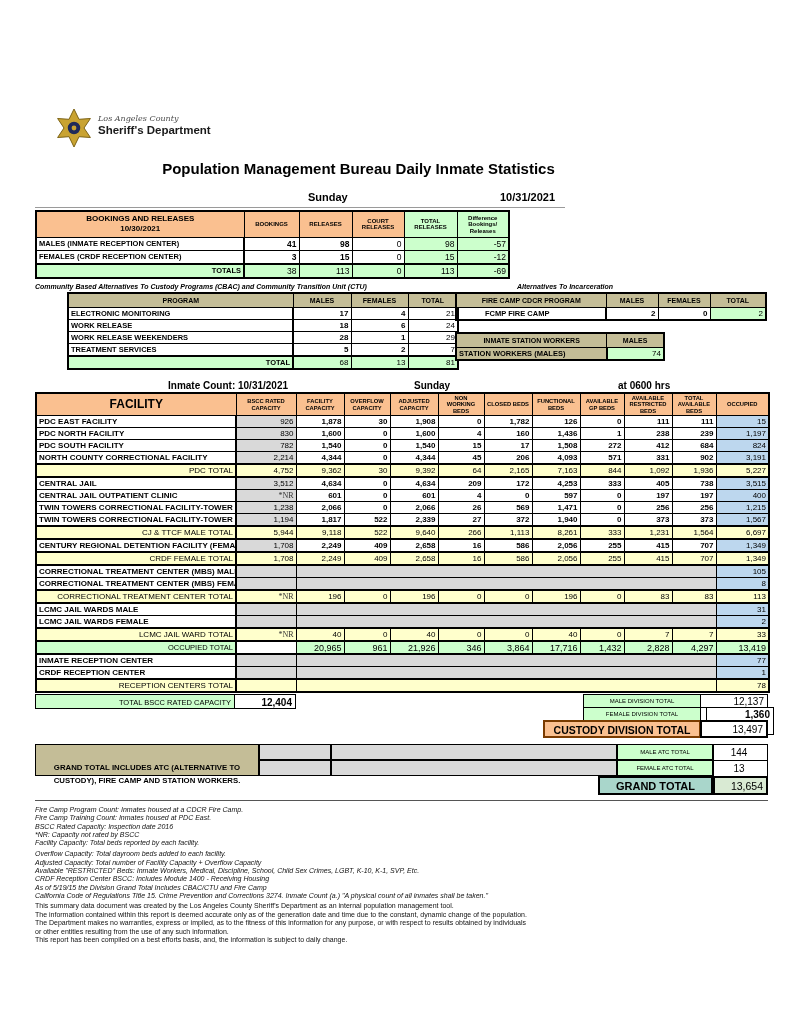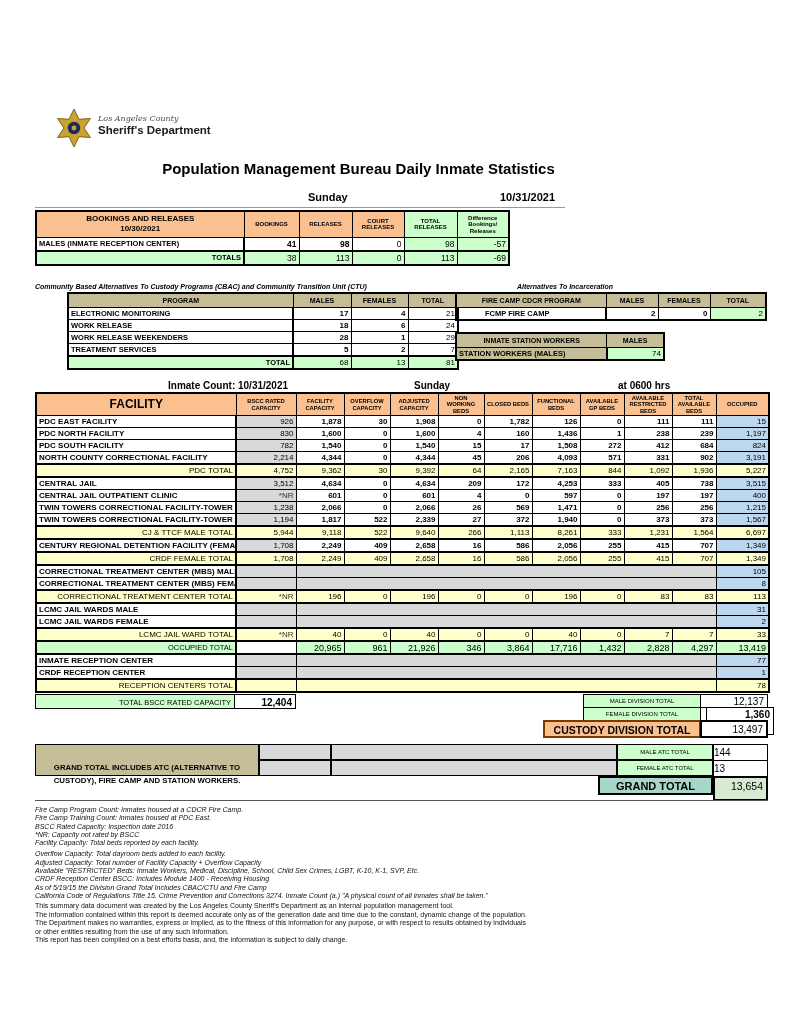--- a/index.html
+++ b/index.html
@@ -83,21 +83,21 @@
   .fr-total td{background:#FFFFCC;border-top:2px solid #000;border-bottom:2px solid #000;}
   .fr-total .c-label{font-weight:normal;text-align:right;}
   .fr-graytotal td{background:#FFFFCC;border-top:2px solid #000;border-bottom:2px solid #000;}
   .fr-graytotal .c-label{font-weight:normal;text-align:right;}
   .fr-occtotal td{background:#CCFFCC;border-top:2px solid #000;border-bottom:2px solid #000;font-size:9px;}
   .fr-occtotal .c-label{text-align:right;font-weight:normal;font-size:7.5px;}
   .fr-occtotal .c0{background:#ffffff;}
   .cell-grayspan{background:#D9D9D9;border-top:hidden;border-bottom:hidden;}
   .sp-f{border-top:1px solid #000 !important;}
   .sp-l{border-bottom:1px solid #000 !important;}
-  .nr{font-size:6px;color:#333;}
+  .nr{font-size:6px;color:#333;font-family:Liberation Serif, serif;}
 
   
   .bscc-row{left:35px;top:694px;height:15px;}
   .bscc-row .l{position:absolute;left:0;width:200px;height:15px;background:#CCFFCC;border:1px solid #000;
      font-size:7.5px;line-height:15px;text-align:right;padding-right:3px;box-sizing:border-box;}
   .bscc-row .v{position:absolute;left:199px;width:62px;height:15px;border:1px solid #000;
      font-size:10px;font-weight:bold;line-height:15px;text-align:right;padding-right:3px;box-sizing:border-box;}
 
   .divtot{left:0;top:0;}
   .dt-lab{position:absolute;background:#CCFFCC;border:1px solid #000;font-size:6px;text-align:center;
@@ -107,26 +107,26 @@
   .dt-cust-lab{background:#FAC090;font-size:10.5px;font-weight:bold;line-height:16px;border:2px solid #7a3b00;}
   .dt-cust-val{font-size:10px;line-height:16px;border:2px solid #000;}
 
   
   .gts{left:35px;top:744px;width:733px;height:52px;}
   .gts .tan{position:absolute;left:0;top:0;width:224px;height:32px;background:#C4BD97;border:1px solid #000;
      font-size:7.8px;font-weight:bold;text-align:center;line-height:13px;padding-top:16px;box-sizing:border-box;}
   .gts .gray{position:absolute;background:#D9D9D9;border:1px solid #000;box-sizing:border-box;height:16px;}
   .gts .glab{position:absolute;background:#CCFFCC;border:1px solid #000;font-size:6px;text-align:center;
      line-height:15px;height:16px;box-sizing:border-box;}
-  .gts .gval{position:absolute;background:#fff;border:1px solid #000;font-size:10px;text-align:left;
+  .gts .gval{position:absolute;background:#fff;border:1px solid #000;font-size:10px;text-align:center;
      padding-right:3px;line-height:15px;height:28px;box-sizing:border-box;}
   .gts .grand-lab{position:absolute;background:#A9D6CB;border:2px solid #000;font-size:11px;font-weight:bold;
      text-align:center;height:19px;line-height:16px;box-sizing:border-box;}
   .gts .grand-val{position:absolute;background:#D9EAD3;border:2px solid #000;font-size:10.5px;text-align:right;
-     padding-right:3px;height:25px;line-height:16px;box-sizing:border-box;}
+     padding-right:3px;height:19px;line-height:16px;box-sizing:border-box;}
   .bottom-rule{left:35px;top:800px;width:733px;height:1px;background:#555;}
 
   
   .footnotes{left:35px;top:806px;width:700px;font-size:7px;font-style:italic;line-height:8.3px;color:#111;}
   .footnotes div:nth-child(6){margin-top:3px;}
   .disclaimer{left:35px;top:902px;width:720px;font-size:7px;line-height:8.6px;color:#111;}
 </style>
 </head>
 <body>
 
@@ -168,20 +168,28 @@
       <th class="th-sm th-grn">TOTAL RELEASES</th>
       <th class="th-sm th-grn">Difference Bookings/ Releases</th>
     </tr>
     <tr>
       <td class="lbl">MALES (INMATE RECEPTION CENTER)</td>
       <td class="num bold">41</td>
       <td class="num bold">98</td>
       <td class="num">0</td>
       <td class="num grn">98</td>
       <td class="num grn">-57</td>
+    </tr>
+    <tr>
+      <td class="lbl">FEMALES (CRDF RECEPTION CENTER)</td>
+      <td class="num bold">3</td>
+      <td class="num bold">15</td>
+      <td class="num">0</td>
+      <td class="num grn">15</td>
+      <td class="num grn">-12</td>
     </tr>
     <tr class="tot">
       <td class="lbl">TOTALS</td>
       <td class="num">38</td>
       <td class="num">113</td>
       <td class="num">0</td>
       <td class="num ylw">113</td>
       <td class="num ylw">-69</td>
     </tr>
   </tbody>

